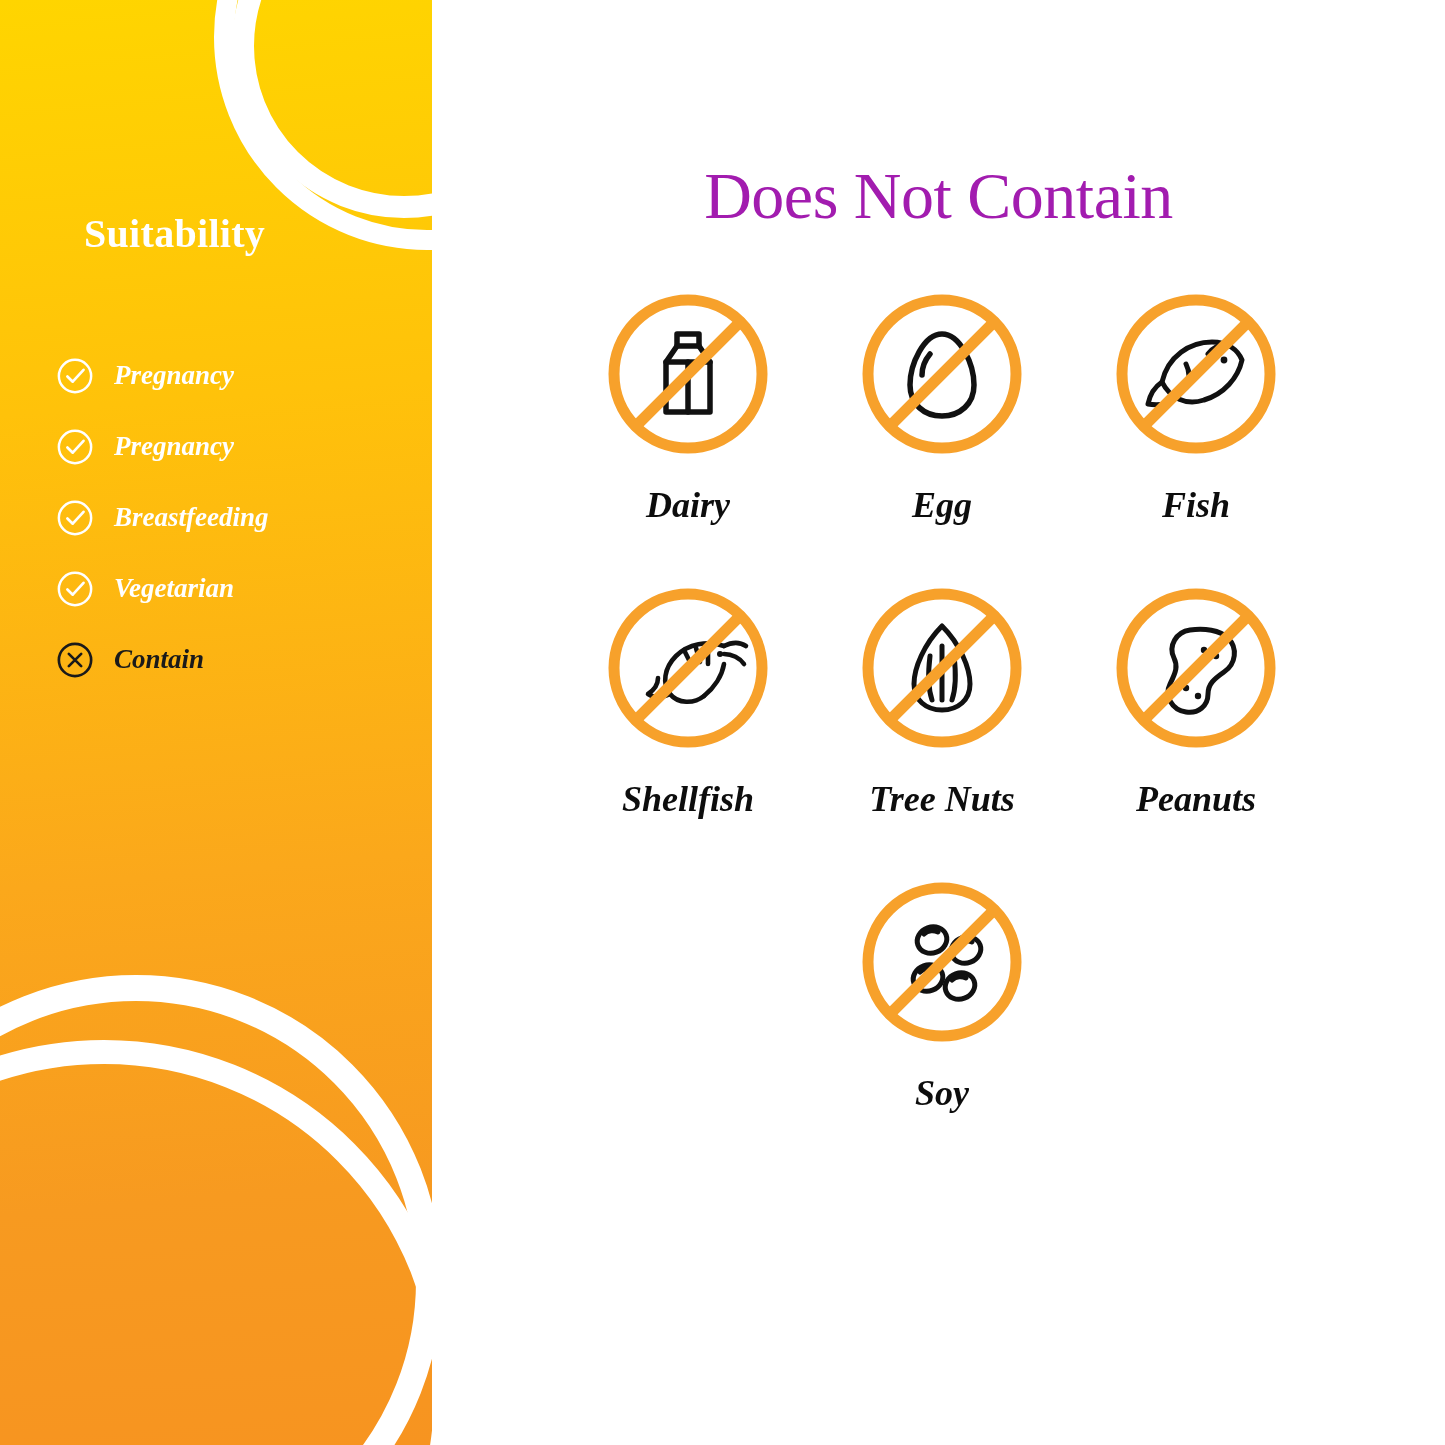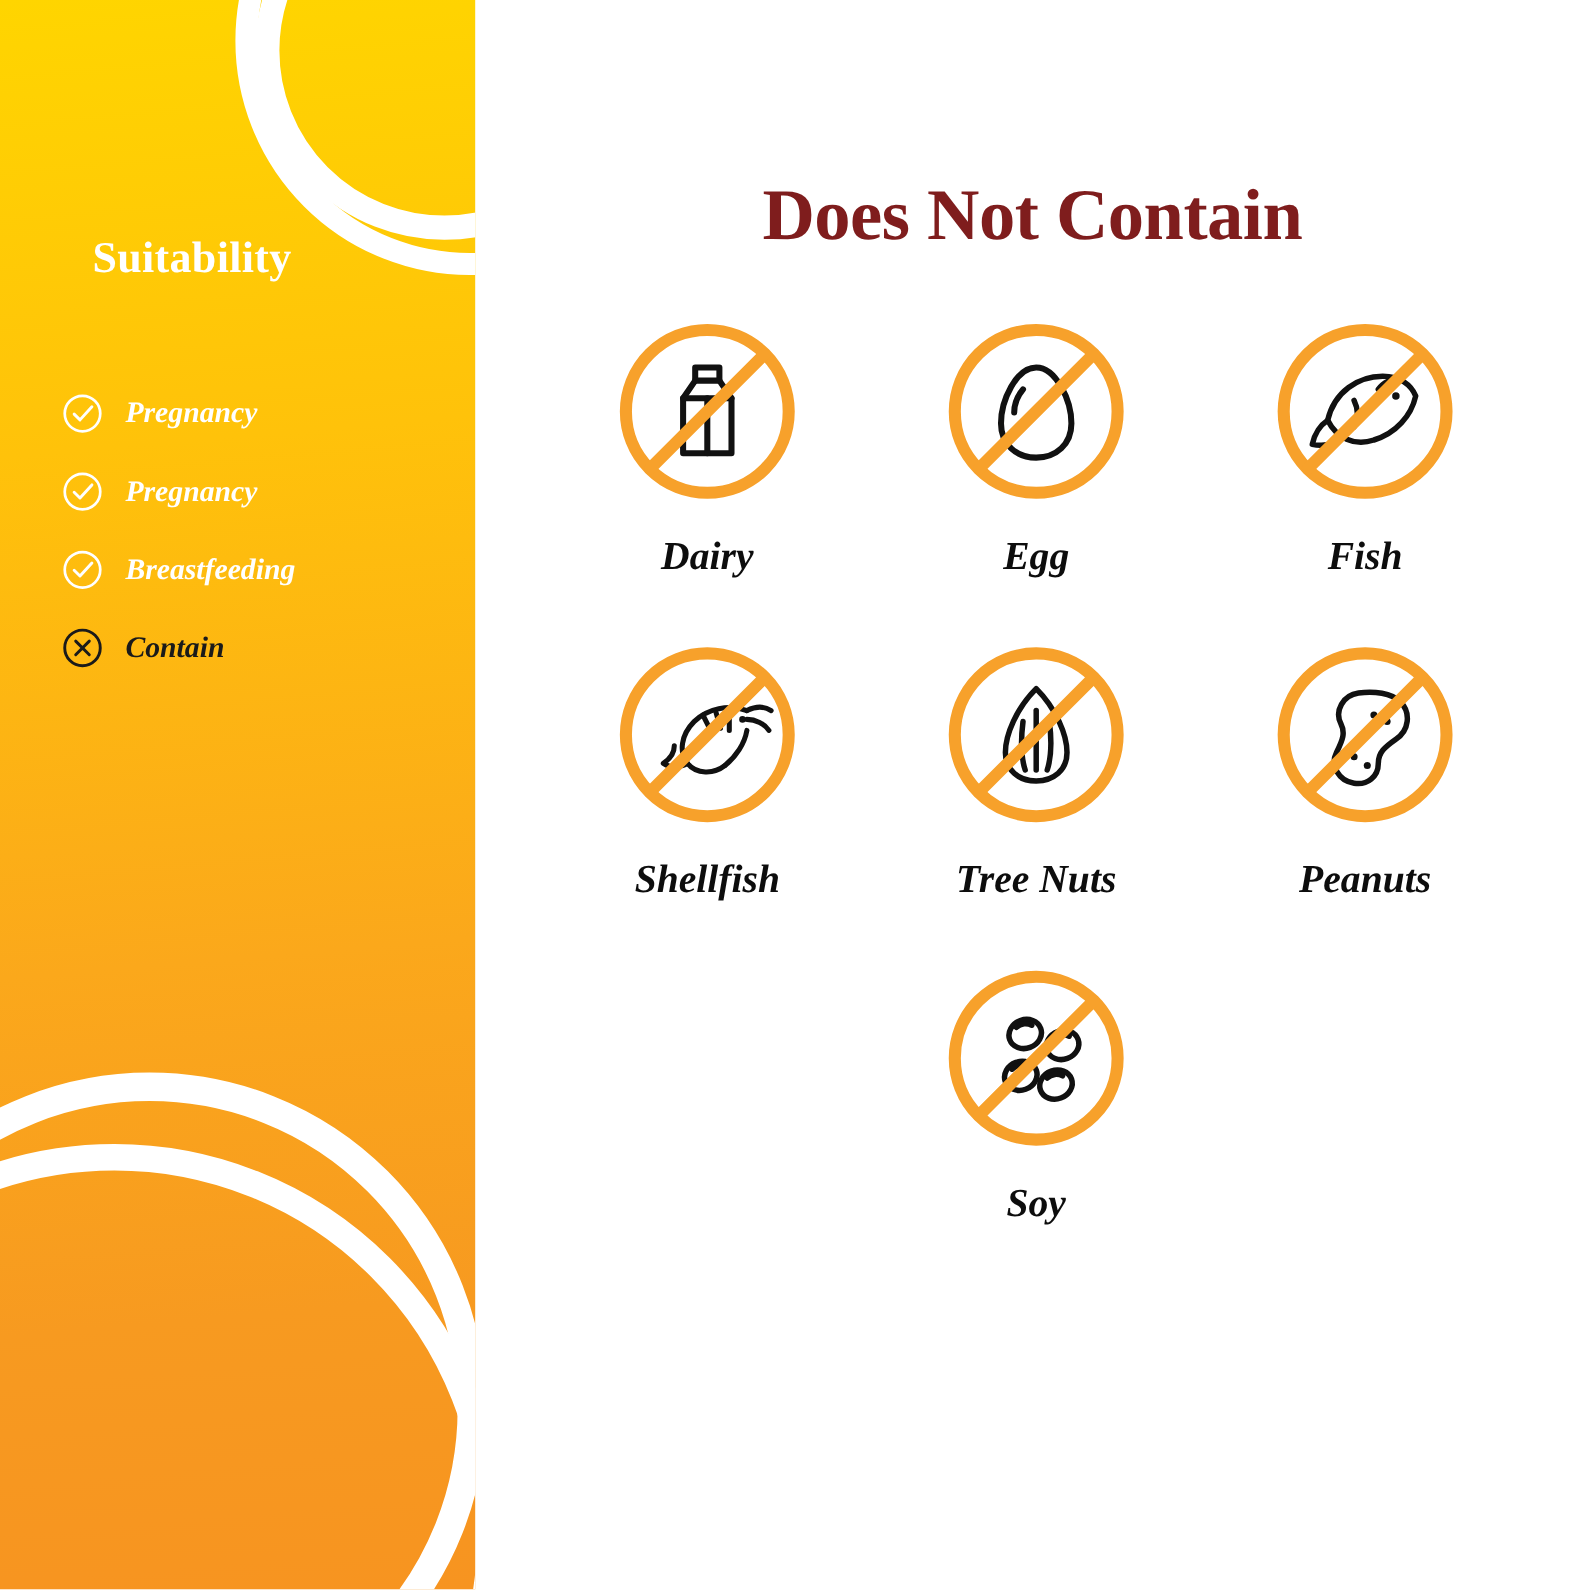--- a/index.html
+++ b/index.html
@@ -128,36 +128,36 @@
     width: 1013px;
     height: 1445px;
   }
   #heading {
     position: absolute;
     left: 0;
     top: 158px;
     width: 1013px;
     text-align: center;
     font-size: 66px;
-    font-weight: bold;
-    color: #7f1d1d;
+    font-weight: normal;
+    color: #a21caf;
     font-family: "Liberation Serif", serif;
     letter-spacing: -0.5px;
   }
 
   #allergen-grid {
     position: absolute;
     left: 60px;
     top: 290px;
     width: 900px;
   }
   .allergen-row {
     display: flex;
     justify-content: center;
-    gap: 99px;
+    gap: 54px;
     margin-bottom: 58px;
   }
   .allergen-cell {
     width: 200px;
     display: flex;
     flex-direction: column;
     align-items: center;
   }
   .allergen-badge {
     width: 168px;
@@ -208,20 +208,27 @@
       </li>
 
       <li class="suit-item">
         <svg class="suit-mark" viewBox="0 0 40 40">
           <circle cx="20" cy="20" r="17" fill="none" stroke="#ffffff" stroke-width="2.6"></circle>
           <path d="M12 20.5 L17.6 26 L29 13.5" fill="none" stroke="#ffffff" stroke-width="2.8" stroke-linecap="round" stroke-linejoin="round"></path>
         </svg>
         <span class="suit-label">Breastfeeding</span>
       </li>
 
+      <li class="suit-item">
+        <svg class="suit-mark" viewBox="0 0 40 40">
+          <circle cx="20" cy="20" r="17" fill="none" stroke="#ffffff" stroke-width="2.6"></circle>
+          <path d="M12 20.5 L17.6 26 L29 13.5" fill="none" stroke="#ffffff" stroke-width="2.8" stroke-linecap="round" stroke-linejoin="round"></path>
+        </svg>
+        <span class="suit-label">Vegetarian</span>
+      </li>
 
 
       <li class="suit-item excluded">
         <svg class="suit-mark" viewBox="0 0 40 40">
           <circle cx="20" cy="20" r="17" fill="none" stroke="#1a1a1a" stroke-width="2.8"></circle>
           <path d="M13.5 13.5 L26.5 26.5 M26.5 13.5 L13.5 26.5" fill="none" stroke="#1a1a1a" stroke-width="2.8" stroke-linecap="round"></path>
         </svg>
         <span class="suit-label">Contain</span>
       </li>
 

